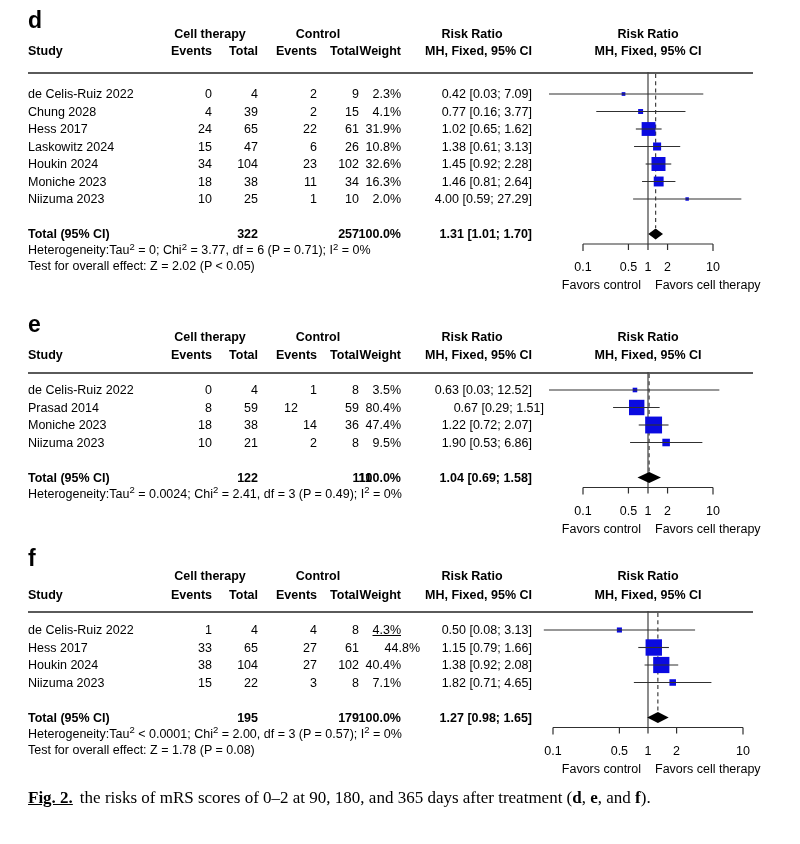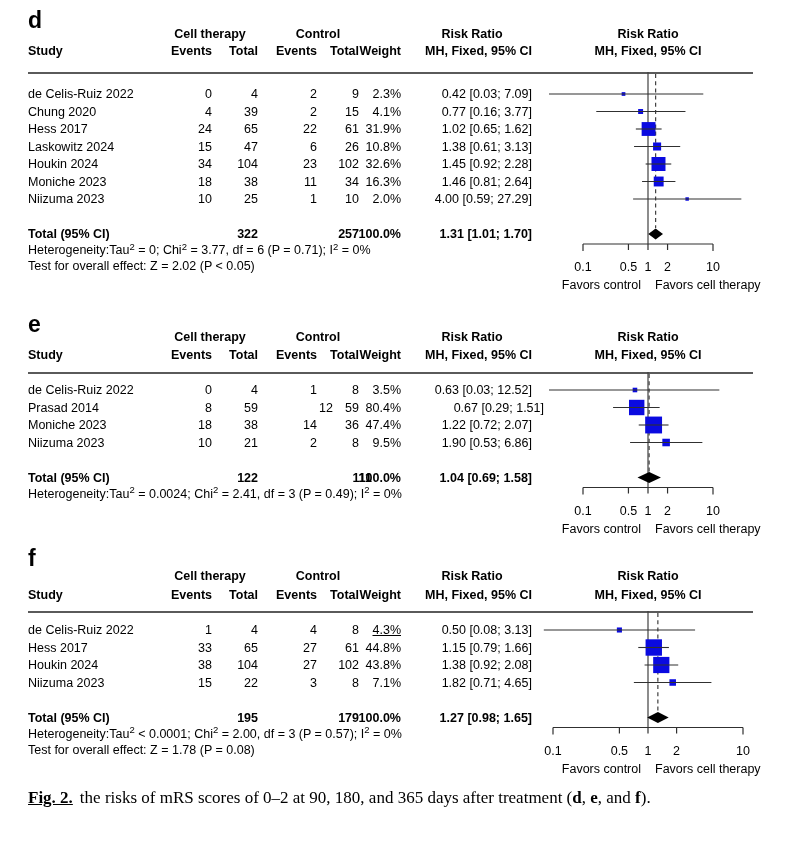--- a/index.html
+++ b/index.html
@@ -40,21 +40,21 @@
       <div class="" style="position: absolute; left: 0px; right: 0px; top: 85.5px; height: 17px;">
         <div class="t" style="left: 28px; top: 0.5px;">de Celis-Ruiz 2022</div>
         <div class="t" style="right: 588px; top: 0.5px;">0</div>
         <div class="t" style="right: 542px; top: 0.5px;">4</div>
         <div class="t" style="right: 483px; top: 0.5px;">2</div>
         <div class="t" style="right: 441px; top: 0.5px;">9</div>
         <div class="t" style="right: 399px; top: 0.5px;">2.3%</div>
         <div class="t" style="right: 268px; top: 0.5px;">0.42 [0.03; 7.09]</div>
       </div>
       <div class="" style="position: absolute; left: 0px; right: 0px; top: 103px; height: 17px;">
-        <div class="t" style="left: 28px; top: 0.5px;">Chung 2020</div>
+        <div class="t" style="left: 28px; top: 0.5px;">Chung 2028</div>
         <div class="t" style="right: 588px; top: 0.5px;">4</div>
         <div class="t" style="right: 542px; top: 0.5px;">39</div>
         <div class="t" style="right: 483px; top: 0.5px;">2</div>
         <div class="t" style="right: 441px; top: 0.5px;">15</div>
         <div class="t" style="right: 399px; top: 0.5px;">4.1%</div>
         <div class="t" style="right: 268px; top: 0.5px;">0.77 [0.16; 3.77]</div>
       </div>
       <div class="" style="position: absolute; left: 0px; right: 0px; top: 120.5px; height: 17px;">
         <div class="t" style="left: 28px; top: 0.5px;">Hess 2017</div>
         <div class="t" style="right: 588px; top: 0.5px;">24</div>
@@ -138,21 +138,21 @@
         <div class="t" style="right: 542px; top: 0.5px;">4</div>
         <div class="t" style="right: 483px; top: 0.5px;">1</div>
         <div class="t" style="right: 441px; top: 0.5px;">8</div>
         <div class="t" style="right: 399px; top: 0.5px;">3.5%</div>
         <div class="t" style="right: 268px; top: 0.5px;">0.63 [0.03; 12.52]</div>
       </div>
       <div class="" style="position: absolute; left: 0px; right: 0px; top: 399px; height: 17px;">
         <div class="t" style="left: 28px; top: 0.5px;">Prasad 2014</div>
         <div class="t" style="right: 588px; top: 0.5px;">8</div>
         <div class="t" style="right: 542px; top: 0.5px;">59</div>
-        <div class="t" style="right: 467px; top: 0.5px;">12</div>
+        <div class="t" style="right: 502px; top: 0.5px;">12</div>
         <div class="t" style="right: 441px; top: 0.5px;">59</div>
         <div class="t" style="right: 399px; top: 0.5px;">80.4%</div>
         <div class="t" style="right: 256px; top: 0.5px;">0.67 [0.29; 1.51]</div>
       </div>
       <div class="" style="position: absolute; left: 0px; right: 0px; top: 416.5px; height: 17px;">
         <div class="t" style="left: 28px; top: 0.5px;">Moniche 2023</div>
         <div class="t" style="right: 588px; top: 0.5px;">18</div>
         <div class="t" style="right: 542px; top: 0.5px;">38</div>
         <div class="t" style="right: 483px; top: 0.5px;">14</div>
         <div class="t" style="right: 441px; top: 0.5px;">36</div>
@@ -207,30 +207,30 @@
         <div class="t" style="right: 441px; top: 0.5px;">8</div>
         <div class="t" style="right: 399px; top: 0.5px; text-decoration: underline;">4.3%</div>
         <div class="t" style="right: 268px; top: 0.5px;">0.50 [0.08; 3.13]</div>
       </div>
       <div class="" style="position: absolute; left: 0px; right: 0px; top: 639px; height: 17px;">
         <div class="t" style="left: 28px; top: 0.5px;">Hess 2017</div>
         <div class="t" style="right: 588px; top: 0.5px;">33</div>
         <div class="t" style="right: 542px; top: 0.5px;">65</div>
         <div class="t" style="right: 483px; top: 0.5px;">27</div>
         <div class="t" style="right: 441px; top: 0.5px;">61</div>
-        <div class="t" style="right: 399px; top: 0.5px;">44.8%</div>
+        <div class="t" style="right: 380px; top: 0.5px;">44.8%</div>
         <div class="t" style="right: 268px; top: 0.5px;">1.15 [0.79; 1.66]</div>
       </div>
       <div class="" style="position: absolute; left: 0px; right: 0px; top: 656.5px; height: 17px;">
         <div class="t" style="left: 28px; top: 0.5px;">Houkin 2024</div>
         <div class="t" style="right: 588px; top: 0.5px;">38</div>
         <div class="t" style="right: 542px; top: 0.5px;">104</div>
         <div class="t" style="right: 483px; top: 0.5px;">27</div>
         <div class="t" style="right: 441px; top: 0.5px;">102</div>
-        <div class="t" style="right: 399px; top: 0.5px;">43.8%</div>
+        <div class="t" style="right: 399px; top: 0.5px;">40.4%</div>
         <div class="t" style="right: 268px; top: 0.5px;">1.38 [0.92; 2.08]</div>
       </div>
       <div class="" style="position: absolute; left: 0px; right: 0px; top: 674px; height: 17px;">
         <div class="t" style="left: 28px; top: 0.5px;">Niizuma 2023</div>
         <div class="t" style="right: 588px; top: 0.5px;">15</div>
         <div class="t" style="right: 542px; top: 0.5px;">22</div>
         <div class="t" style="right: 483px; top: 0.5px;">3</div>
         <div class="t" style="right: 441px; top: 0.5px;">8</div>
         <div class="t" style="right: 399px; top: 0.5px;">7.1%</div>
         <div class="t" style="right: 268px; top: 0.5px;">1.82 [0.71; 4.65]</div>

